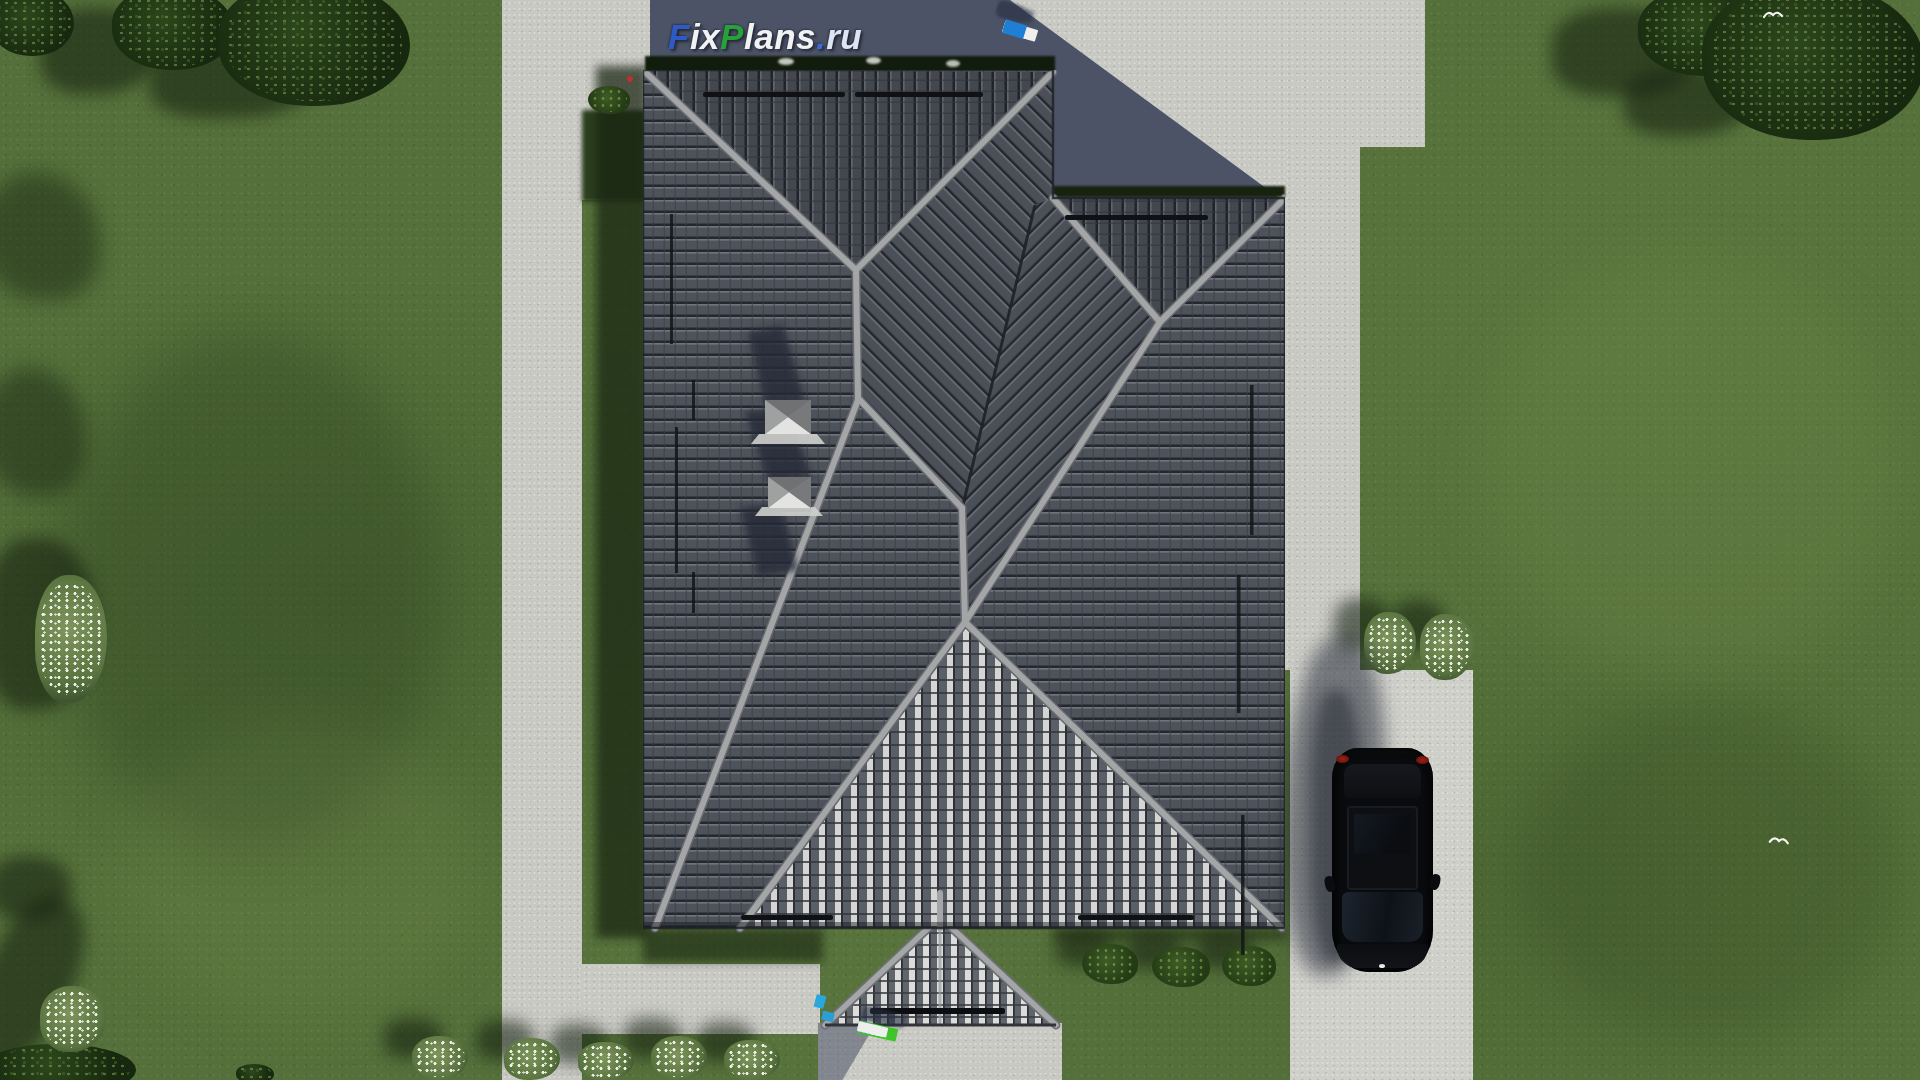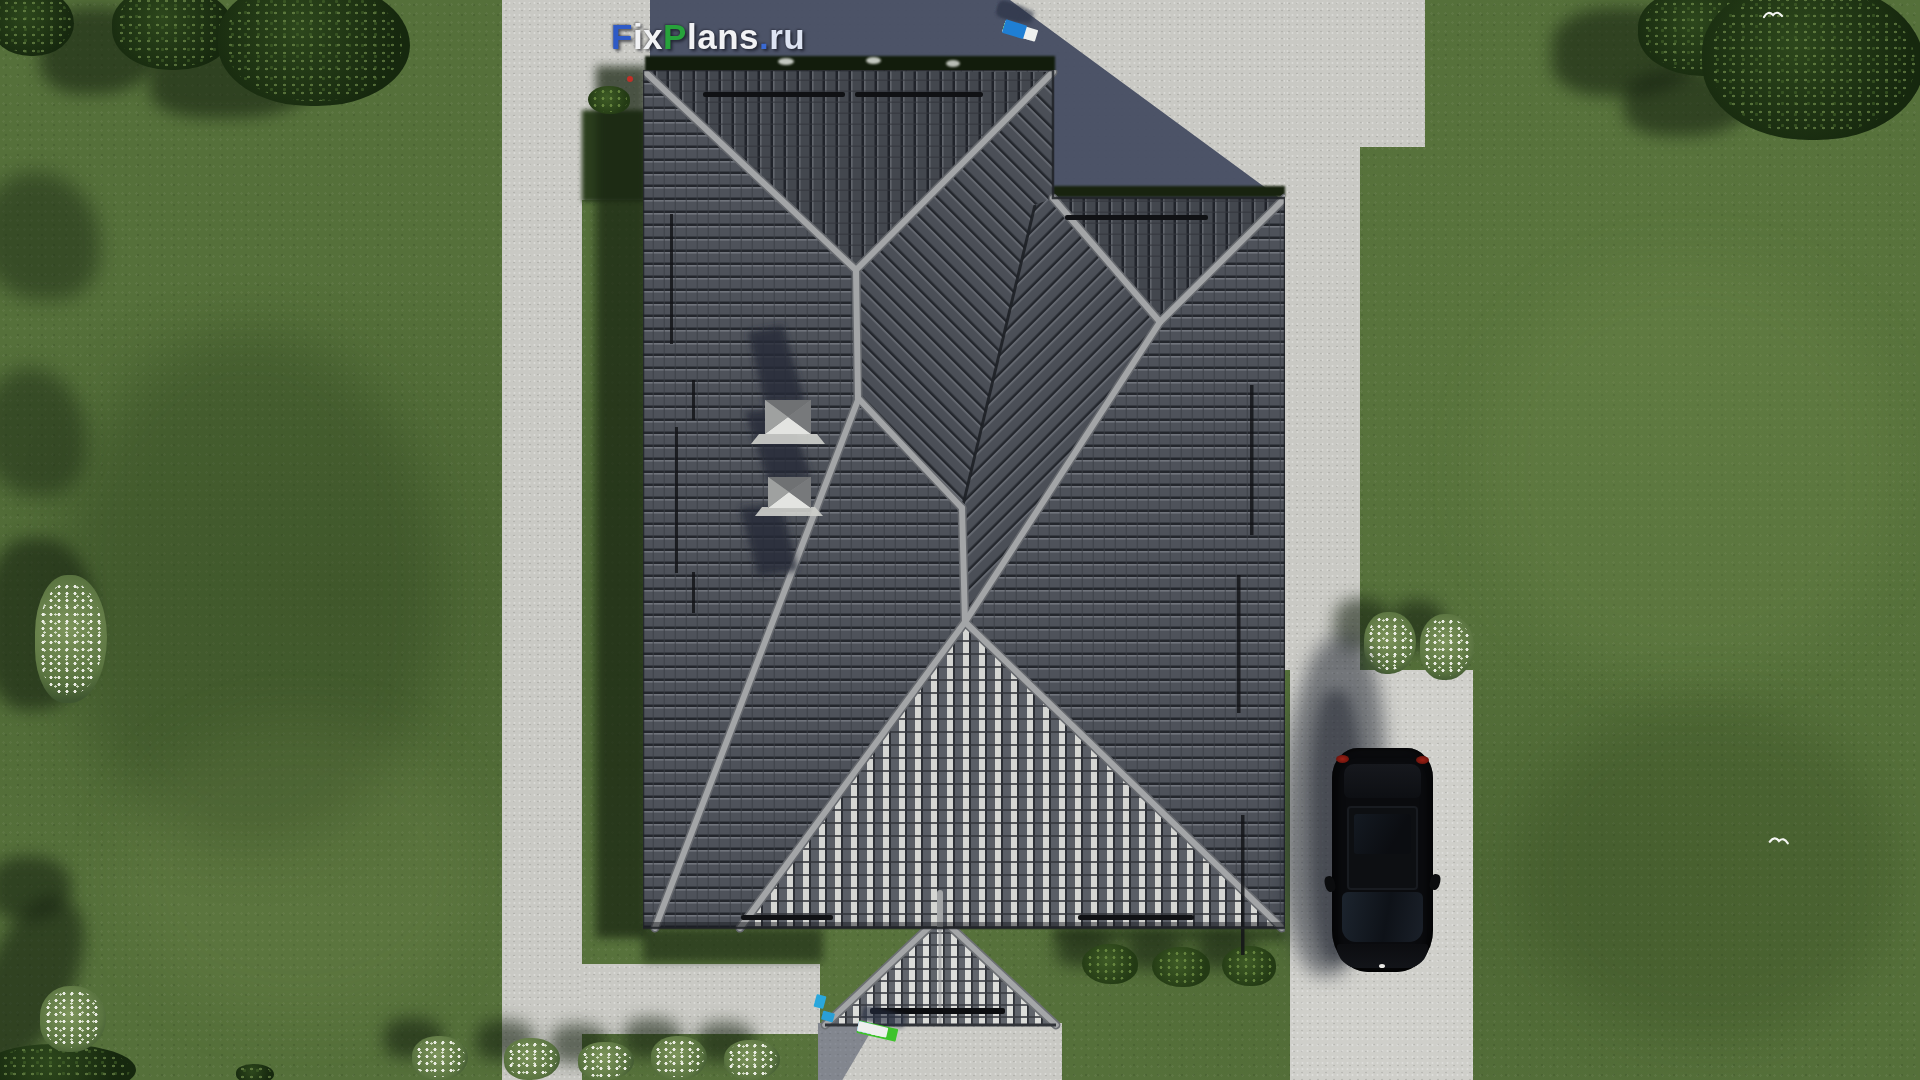--- a/index.html
+++ b/index.html
@@ -344,21 +344,21 @@
         <div class="blk" style="width: 20px; height: 9px; background: rgb(238, 240, 238);"></div>
         <div class="blk" style="width: 28px; height: 9px; background: rgb(238, 240, 238);"></div>
         <div class="blk" style="width: 24px; height: 9px; background: rgb(238, 240, 238);"></div>
         <div class="blk" style="width: 14px; height: 10px; background: rgb(31, 127, 212);"></div>
         <div class="blk" style="width: 30px; height: 10px; background: rgb(238, 240, 238);"></div>
       </div>
     </div>
   <div style="left:815px;top:995px;width:10px;height:13px;background:#2aa7dc;transform:rotate(15deg);border-radius:1px;"></div>
   <div style="left:822px;top:1012px;width:12px;height:9px;background:#2a9fd6;transform:rotate(15deg);border-radius:1px;"></div>
 
-  <div id="logo" style="left:611px;top:17px;"><span style="color: rgb(46, 90, 198);">F</span><span style="color: rgb(241, 242, 244);">ix</span><span style="color: rgb(39, 162, 59);">P</span><span style="color: rgb(241, 242, 244);">lans</span><span style="color: rgb(58, 106, 212);">.</span><span style="color: rgb(221, 228, 242);">ru</span></div>
+  <div id="logo" style="left:668px;top:17px;font-style:italic;"><span style="color: rgb(46, 90, 198);">F</span><span style="color: rgb(241, 242, 244);">ix</span><span style="color: rgb(39, 162, 59);">P</span><span style="color: rgb(241, 242, 244);">lans</span><span style="color: rgb(58, 106, 212);">.</span><span style="color: rgb(221, 228, 242);">ru</span></div>
 
   <svg class="bird" style="left:1762px;top:8px;" width="22" height="14" viewBox="0 0 22 14">
     <path d="M2,9 Q6,2 11,7 Q15,2 20,8" stroke="#f5f6f3" stroke-width="2.2" fill="none" stroke-linecap="round"></path>
   </svg>
   <svg class="bird" style="left:1768px;top:834px;transform:rotate(8deg);" width="22" height="14" viewBox="0 0 22 14">
     <path d="M2,9 Q6,2 11,7 Q15,2 20,8" stroke="#f5f6f3" stroke-width="2.2" fill="none" stroke-linecap="round"></path>
   </svg>
 
 </div>
 

